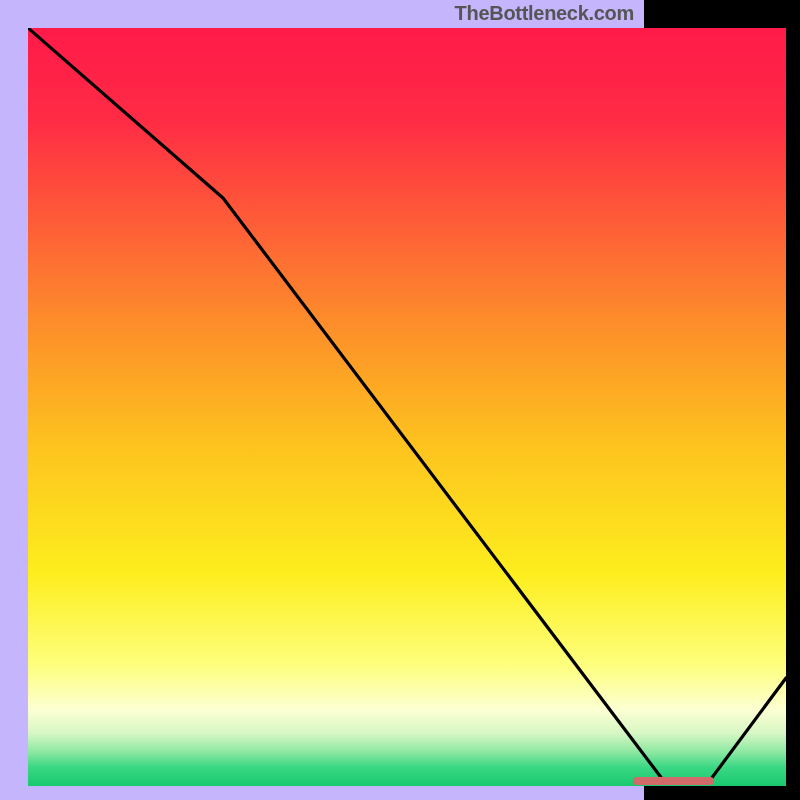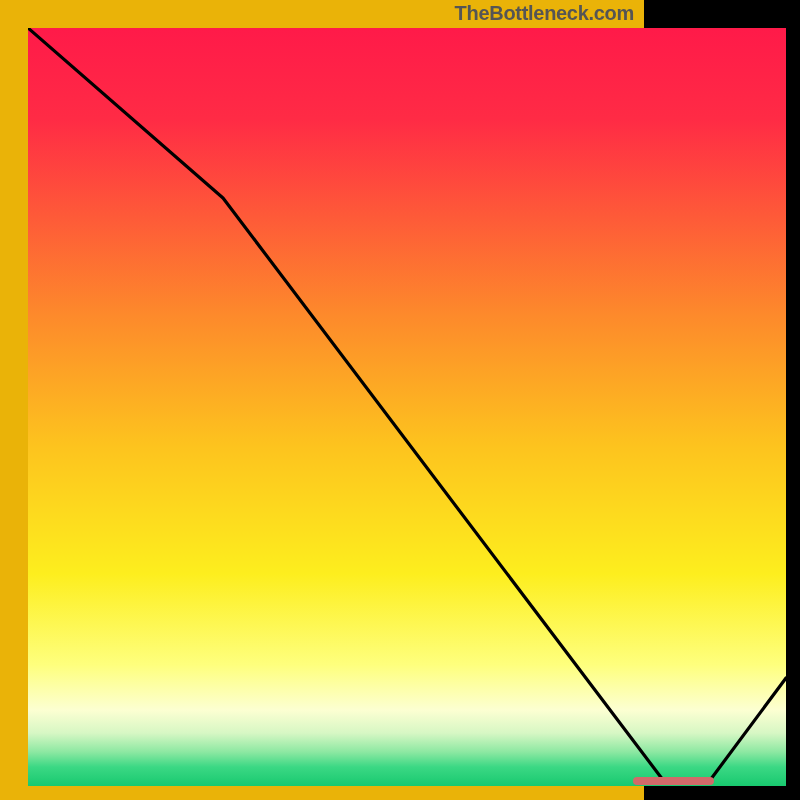--- a/index.html
+++ b/index.html
@@ -8,21 +8,21 @@
     width: 800px;
     height: 800px;
     background: #000;
     overflow: hidden;
     font-family: Arial, Helvetica, sans-serif;
   }
   .wrap {
     position: relative;
     width: 644px;
     height: 800px;
-    background: #eab308;
+    background: #c4b5fd;
   }
   .attribution {
     position: absolute;
     top: 2px;
     right: 10px;
     color: #555;
     font-size: 20px;
     font-weight: bold;
     letter-spacing: -0.3px;
     z-index: 5;

